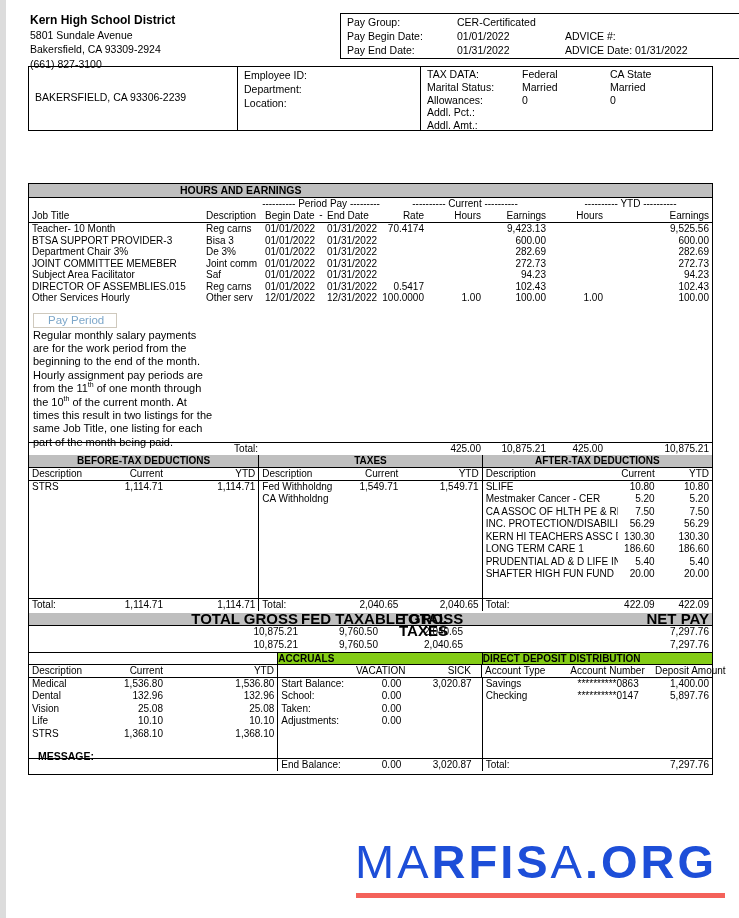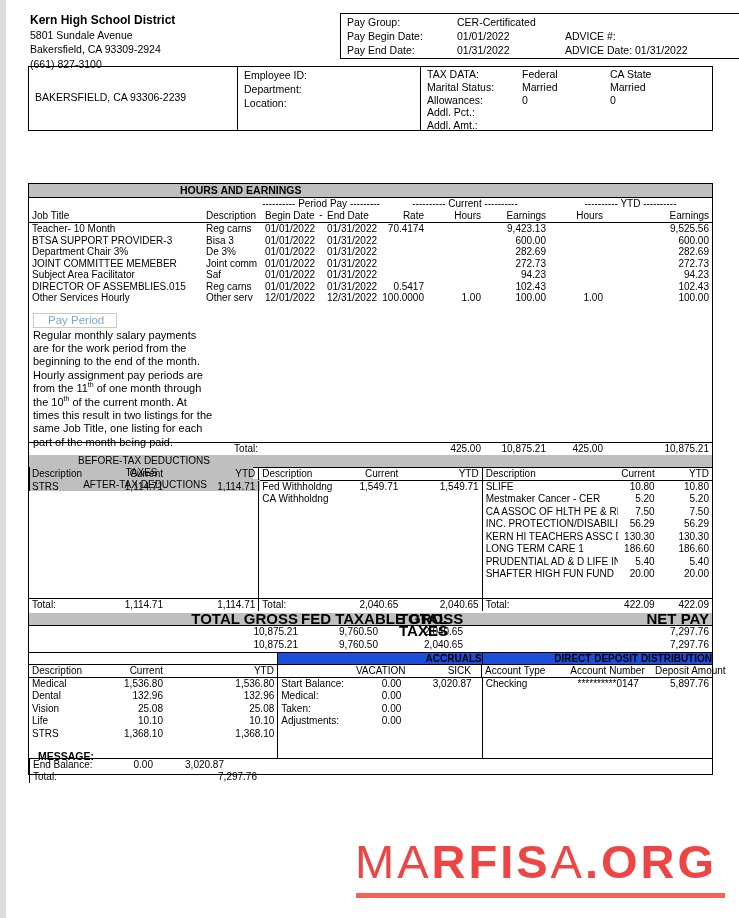--- a/index.html
+++ b/index.html
@@ -36,47 +36,47 @@
   .note { position:absolute; left:4px; top:6px; width:180px; }
   .notetitle { display:inline-block; color:#7da7c9; font-size:11.5px; border:1px solid #cfc9bd; padding:0 12px 1px 14px; margin-bottom:1px; }
   .notetext { font-size:11px; line-height:13.4px; }
   .notetext sup { font-size:7px; vertical-align:super; line-height:0; }
   .totrow { height:13px; line-height:12px; font-size:10px; border-top:1px solid #000; }
   
   .secrow { display:flex; }
   .s1 { width:230px; }
   .s2 { width:224px; border-left:1px solid #000; }
   .s3 { width:231px; border-left:1px solid #000; }
-  .band3 { height:13px; line-height:12px; background:#bfbfbf; border-bottom:1px solid #000; font-size:10px; font-weight:normal;flex-direction:column; }
+  .band3 { height:13px; line-height:12px; background:#bfbfbf; border-bottom:1px solid #000; font-size:10px; font-weight:bold; }
   .band3 > div { text-align:center; background:#bfbfbf; }
   .hdr3 { height:13px; line-height:12px; font-size:10px; border-bottom:1px solid #000; }
   .body3 { height:117px; }
   .tot3 { height:15px; line-height:14px; font-size:10px; border-top:1px solid #000; }
   .g3a { grid-template-columns:70px 67px 1fr; height:12.5px; line-height:12.3px; font-size:10px; }
   .g3b { grid-template-columns:92px 50px 1fr; height:12.5px; line-height:12.3px; font-size:10px; }
   .g3c { grid-template-columns:135px 40px 1fr; height:12.5px; line-height:12.3px; font-size:10px; }
   
   .ggr { grid-template-columns:272px 80px 85px 1fr; }
   .bandg { height:13px; line-height:12px; background:#bfbfbf; border-bottom:1px solid #000; font-size:15px; font-weight:bold; }
   .grow { height:13px; line-height:12.6px; font-size:10px; }
   
   .s1b { width:249px; }
   .s2b { width:205px; border-left:1px solid #000; }
   .s3b { width:231px; border-left:1px solid #000; }
   .bandB { height:13px; line-height:12px; border-top:1px solid #000; border-bottom:1px solid #000; font-size:10px; font-weight:bold; }
-  .bandB .gy { background:#1d4ed8; text-align:right; }
+  .bandB .gy { background:#84cc16; text-align:left; }
   .hdrB { height:13px; line-height:12px; font-size:10px; border-bottom:1px solid #000; }
   .bodyB { height:80px; }
-  .totB { height:16px; line-height:15px; font-size:10px; border-top:1px solid #000;flex-direction:column; }
+  .totB { height:16px; line-height:15px; font-size:10px; border-top:1px solid #000; }
   .gac { grid-template-columns:78px 48px 1fr; height:12.5px; line-height:12.3px; font-size:10px; }
   .gac .sk { padding-right:10px; text-align:right; white-space:nowrap; }
   .gdd { grid-template-columns:78px 95px 1fr; height:12.5px; line-height:12.3px; font-size:10px; }
   
   .message { position:absolute; left:38px; top:750px; font-size:10.5px; font-weight:bold; }
-  .logo { position:absolute; left:355px; top:836px; font-size:47px; line-height:52px; letter-spacing:3px; color:#ef4444; white-space:nowrap; }
+  .logo { position:absolute; left:355px; top:836px; font-size:47px; line-height:52px; letter-spacing:3px; color:#1d4ed8; white-space:nowrap; }
   .logo .lt { font-weight:400; }
   .logo .hv { font-weight:700; }
   .logobar { position:absolute; left:356px; top:893px; width:369px; height:5px; background:#f4625a; }
   .edge { position:absolute; left:0; top:0; width:6px; height:918px; background:#dcdcdc; }
 </style>
 </head>
 <body>
 
 <div id="page">
   <div class="edge"></div>
@@ -437,36 +437,41 @@
           <span class="n">1,368.10</span>
         </div>
       </div>
       <div class="s2b">
         <div class="r gac">
           <span class="c">Start Balance:</span>
           <span class="n">0.00</span>
           <span class="sk">3,020.87</span>
         </div>
         <div class="r gac">
-          <span class="c">Medical:</span>
+          <span class="c">School:</span>
           <span class="n">0.00</span>
           <span class="sk"></span>
         </div>
         <div class="r gac">
           <span class="c">Taken:</span>
           <span class="n">0.00</span>
           <span class="sk"></span>
         </div>
         <div class="r gac">
           <span class="c">Adjustments:</span>
           <span class="n">0.00</span>
           <span class="sk"></span>
         </div>
       </div>
       <div class="s3b">
+        <div class="r gdd">
+          <span class="c">Savings</span>
+          <span class="ctr">**********0863</span>
+          <span class="n">1,400.00</span>
+        </div>
         <div class="r gdd">
           <span class="c">Checking</span>
           <span class="ctr">**********0147</span>
           <span class="n">5,897.76</span>
         </div>
       </div>
     </div>
     <div class="secrow totB">
       <div class="s1b"></div>
       <div class="s2b r gac">

